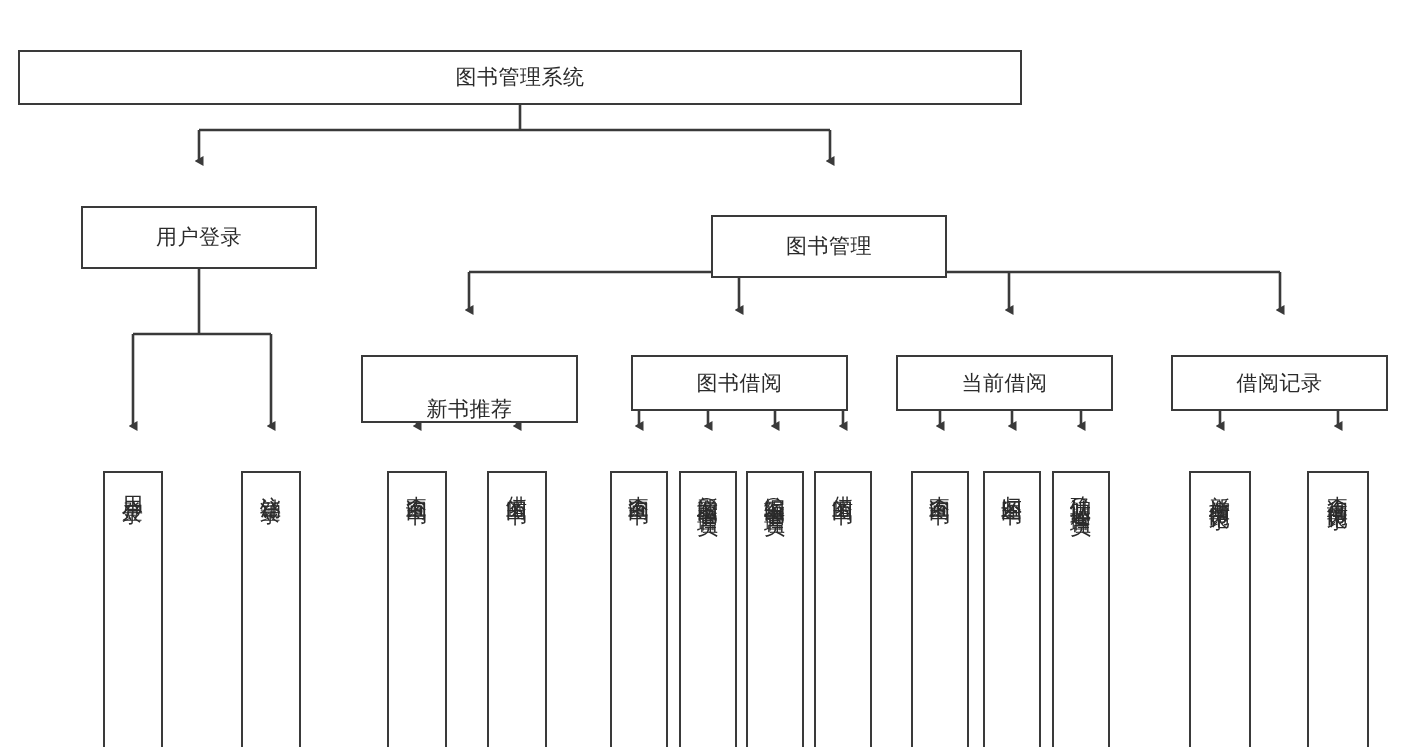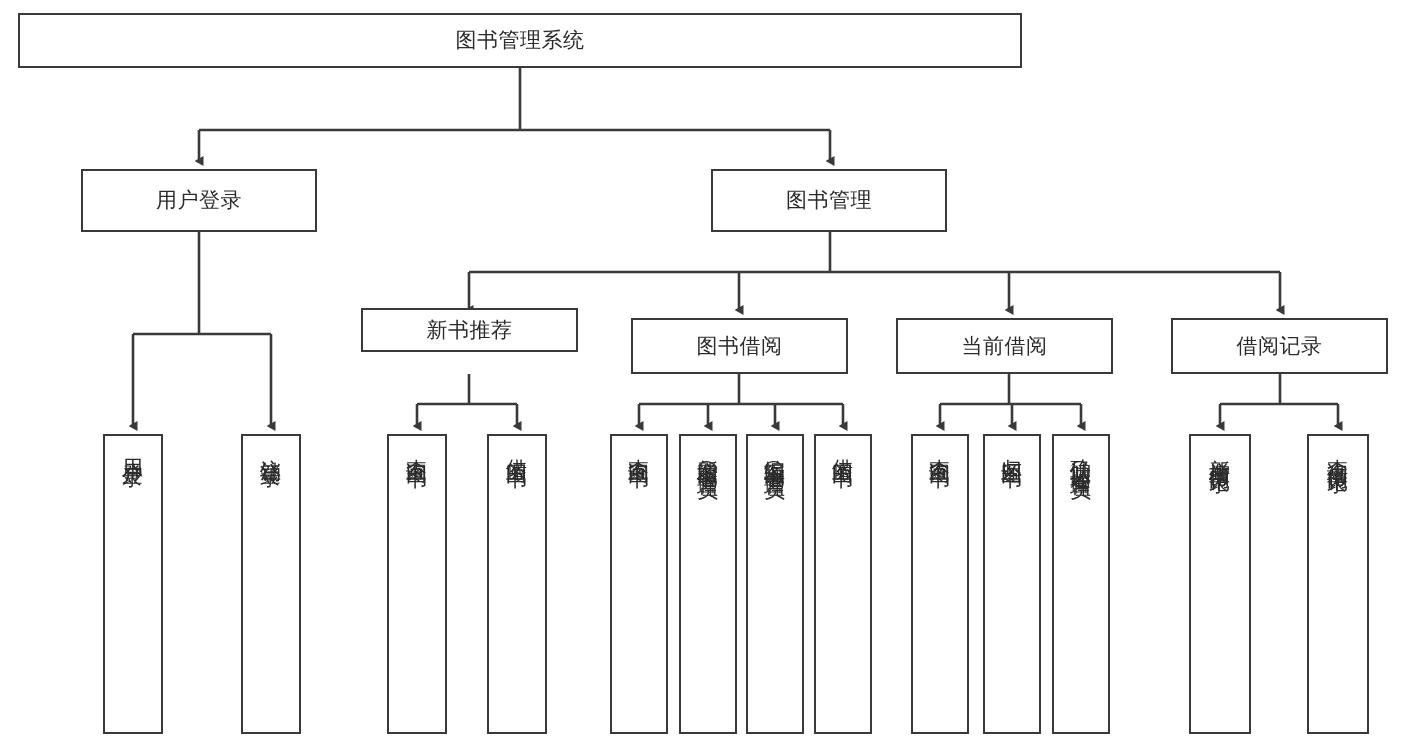--- a/index.html
+++ b/index.html
@@ -18,20 +18,21 @@
     overflow: hidden;
   }
   .node-box {
     position: absolute;
     box-sizing: border-box;
     background: #ffffff;
     border: 2px solid #3a3a3a;
     display: flex;
     align-items: center;
     justify-content: center;
+    margin-top: 37px;
   }
   .node-label-h {
     font-size: 21px;
     color: #2b2b2b;
     line-height: 1.15;
     letter-spacing: 0.5px;
     white-space: nowrap;
     text-align: center;
   }
   .node-label-v {
@@ -122,25 +123,25 @@
     </g>
   </svg>
 
   <div class="node-box" id="node-root" style="left: 18px; top: 13px; width: 1004px; height: 55px;">
     <span class="node-label-h">图书管理系统</span>
   </div>
 
   <div class="node-box" id="node-user-login" style="left: 81px; top: 169px; width: 236px; height: 63px;">
     <span class="node-label-h">用户登录</span>
   </div>
-  <div class="node-box" id="node-book-manage" style="left: 711px; top: 169px; width: 236px; height: 63px;">
+  <div class="node-box" id="node-book-manage" style="left: 711px; top: 178px; width: 236px; height: 63px;">
     <span class="node-label-h">图书管理</span>
   </div>
 
-  <div class="node-box" id="node-new-book-rec" style="left: 361px; top: 308px; width: 217px; height: 44px;">
+  <div class="node-box" id="node-new-book-rec" style="left: 361px; top: 318px; width: 217px; height: 68px; align-items: flex-end;">
     <span class="node-label-h">新书推荐</span>
   </div>
   <div class="node-box" id="node-book-borrow" style="left: 631px; top: 318px; width: 217px; height: 56px; align-items: center;">
     <span class="node-label-h">图书借阅</span>
   </div>
   <div class="node-box" id="node-current-borrow" style="left: 896px; top: 318px; width: 217px; height: 56px;">
     <span class="node-label-h">当前借阅</span>
   </div>
   <div class="node-box" id="node-borrow-record" style="left: 1171px; top: 318px; width: 217px; height: 56px;">
     <span class="node-label-h">借阅记录</span>

